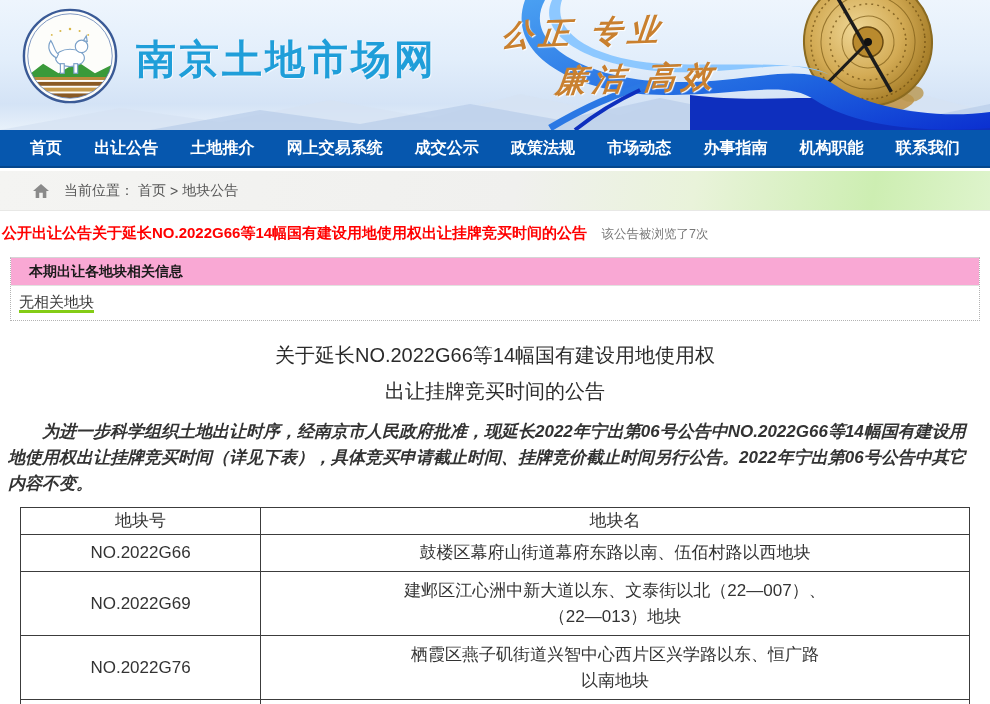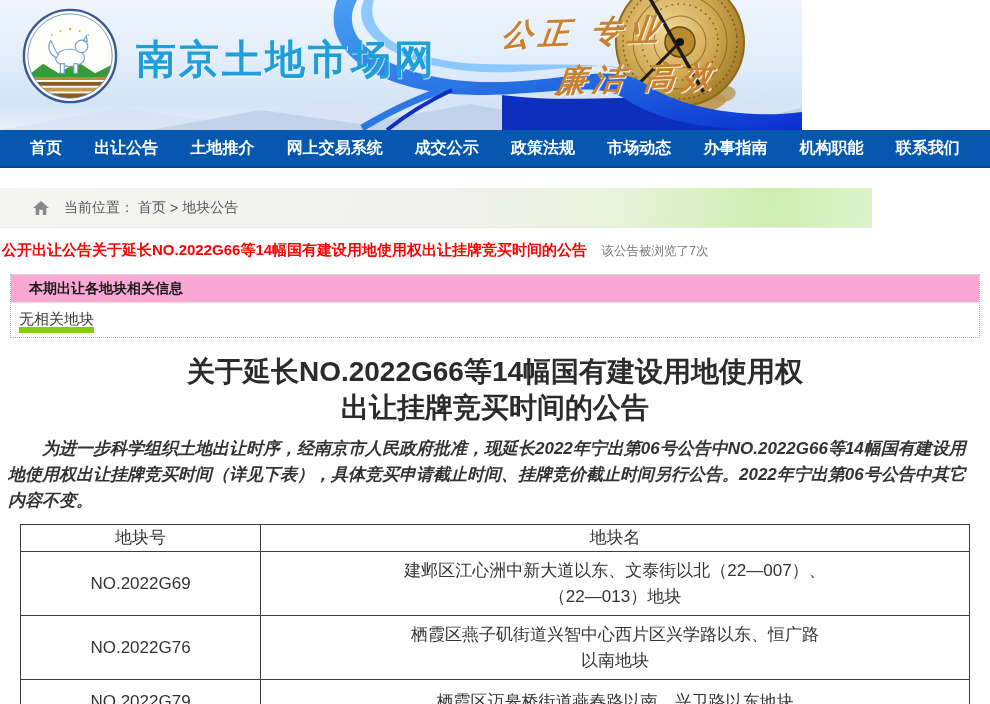--- a/index.html
+++ b/index.html
@@ -1,60 +1,60 @@
 <!DOCTYPE html>
 <html><head>
 <meta charset="utf-8">
 <style>
   * { margin:0; padding:0; box-sizing:border-box; }
   html,body { width:990px; height:704px; overflow:hidden; background:#fff;
     font-family:"Liberation Sans","DejaVu Sans",sans-serif; }
 
   
-  .header { position:relative; width:802px; height:130px; overflow:hidden;
+  .header { position:relative; width:990px; height:130px; overflow:hidden;
     background:linear-gradient(180deg,#eef5fd 0%,#e2eefb 45%,#d4e3f6 80%,#e8f1fa 100%);padding-left:36px; }
   .mountains { position:absolute; left:0; bottom:0; width:990px; height:70px; }
   .art { position:absolute; right:0; top:0; width:500px; height:130px; }
   .logo { position:absolute; left:22px; top:8px; width:96px; height:96px; }
   .site-title { position:absolute; left:136px; top:32px; font-size:40px; font-weight:bold;
     color:#1F9ED9; letter-spacing:3px; text-shadow:1px 1px 0 #ffffffaa; z-index:5; }
   .slogan { position:absolute; color:#C9802F; font-weight:bold; font-style:italic;
     font-size:31px; letter-spacing:6px; transform:skewX(-8deg) rotate(-2deg);
     text-shadow:1px 1px 1px #fff; z-index:6; }
   .slogan1 { left:502px; top:12px; }
   .slogan2 { left:556px; top:58px; }
 
   
   .nav { width:990px; height:38px; background:#0657AE; display:flex; align-items:center;
     justify-content:space-around; padding:0 14px; border-bottom:2px solid #05468c; }
   .nav-item { color:#fff; font-size:16px; font-weight:bold; line-height:36px;
     white-space:nowrap; cursor:pointer; }
 
   
-  .crumbbar { width:872px; height:40px; margin-top:20px; display:flex; align-items:center;
+  .crumbbar { width:990px; height:40px; margin-top:3px; display:flex; align-items:center;
     background:linear-gradient(100deg,#f4f4f2 0%,#f0f0ee 52%,#e9f3da 70%,#cdeeb2 88%,#def4cc 100%);
     border-bottom:1px solid #e8e8e6; color:#555; font-size:14px; }
   .home-ic { width:18px; height:16px; margin:0 14px 0 32px; }
   .crumbbar span { margin-right:4px; }
 
   
   .notice-line { padding:13px 2px 6px; }
   .notice-title { color:#FF0000; font-weight:bold; font-size:15px; }
   .notice-views { color:#777; font-size:12.5px; margin-left:10px; }
 
   
   .rel-box { margin:8px 10px 0; border:1px dotted #b3b3b3; border-top:1px solid #d5d5d5; }
   .rel-head { background:#f9a8d4; padding:5px 18px 4px; font-size:14px; font-weight:bold;
     color:#1a1a1a; border-bottom:1px solid #e2e2e0; }
   .rel-body { background:#fff; padding:7px 8px 8px; }
   .rel-link { font-size:15px; color:#3a3a3a; text-decoration:none;
-    border-bottom:6px solid #84cc16; cursor:pointer; }
-
-  
-  .art-title { text-align:center; font-size:28px; font-weight:700; color:#2b2b2b;
+    border-bottom:3px solid #84cc16; cursor:pointer; }
+
+  
+  .art-title { text-align:center; font-size:20px; font-weight:400; color:#2b2b2b;
     line-height:36px; margin-top:16px; }
   .art-body { margin:10px 8px 0; font-size:17px; font-weight:600; color:#333;
     line-height:26px; text-indent:2em;font-style:italic; }
 
   
   table.plots { width:950px; margin:10px auto 0; border-collapse:collapse; table-layout:fixed; }
   table.plots th, table.plots td { border:1px solid #3c3c3c; text-align:center;
     font-size:17px; font-weight:normal; color:#333; line-height:26px; padding:0 8px;
     white-space:pre-line; vertical-align:middle; }
   table.plots th { height:26px; }
@@ -189,20 +189,24 @@
       <col class="c1">
       <col>
     </colgroup>
   <thead>
     <tr>
       <th>地块号</th>
       <th>地块名</th>
     </tr>
   </thead>
   <tbody>
+    <tr class="r0">
+      <td>NO.2022G66</td>
+      <td>鼓楼区幕府山街道幕府东路以南、伍佰村路以西地块</td>
+    </tr>
     <tr class="r1">
       <td>NO.2022G69</td>
       <td>建邺区江心洲中新大道以东、文泰街以北（22—007）、
 （22—013）地块</td>
     </tr>
     <tr class="r2">
       <td>NO.2022G76</td>
       <td>栖霞区燕子矶街道兴智中心西片区兴学路以东、恒广路
 以南地块</td>
     </tr>

